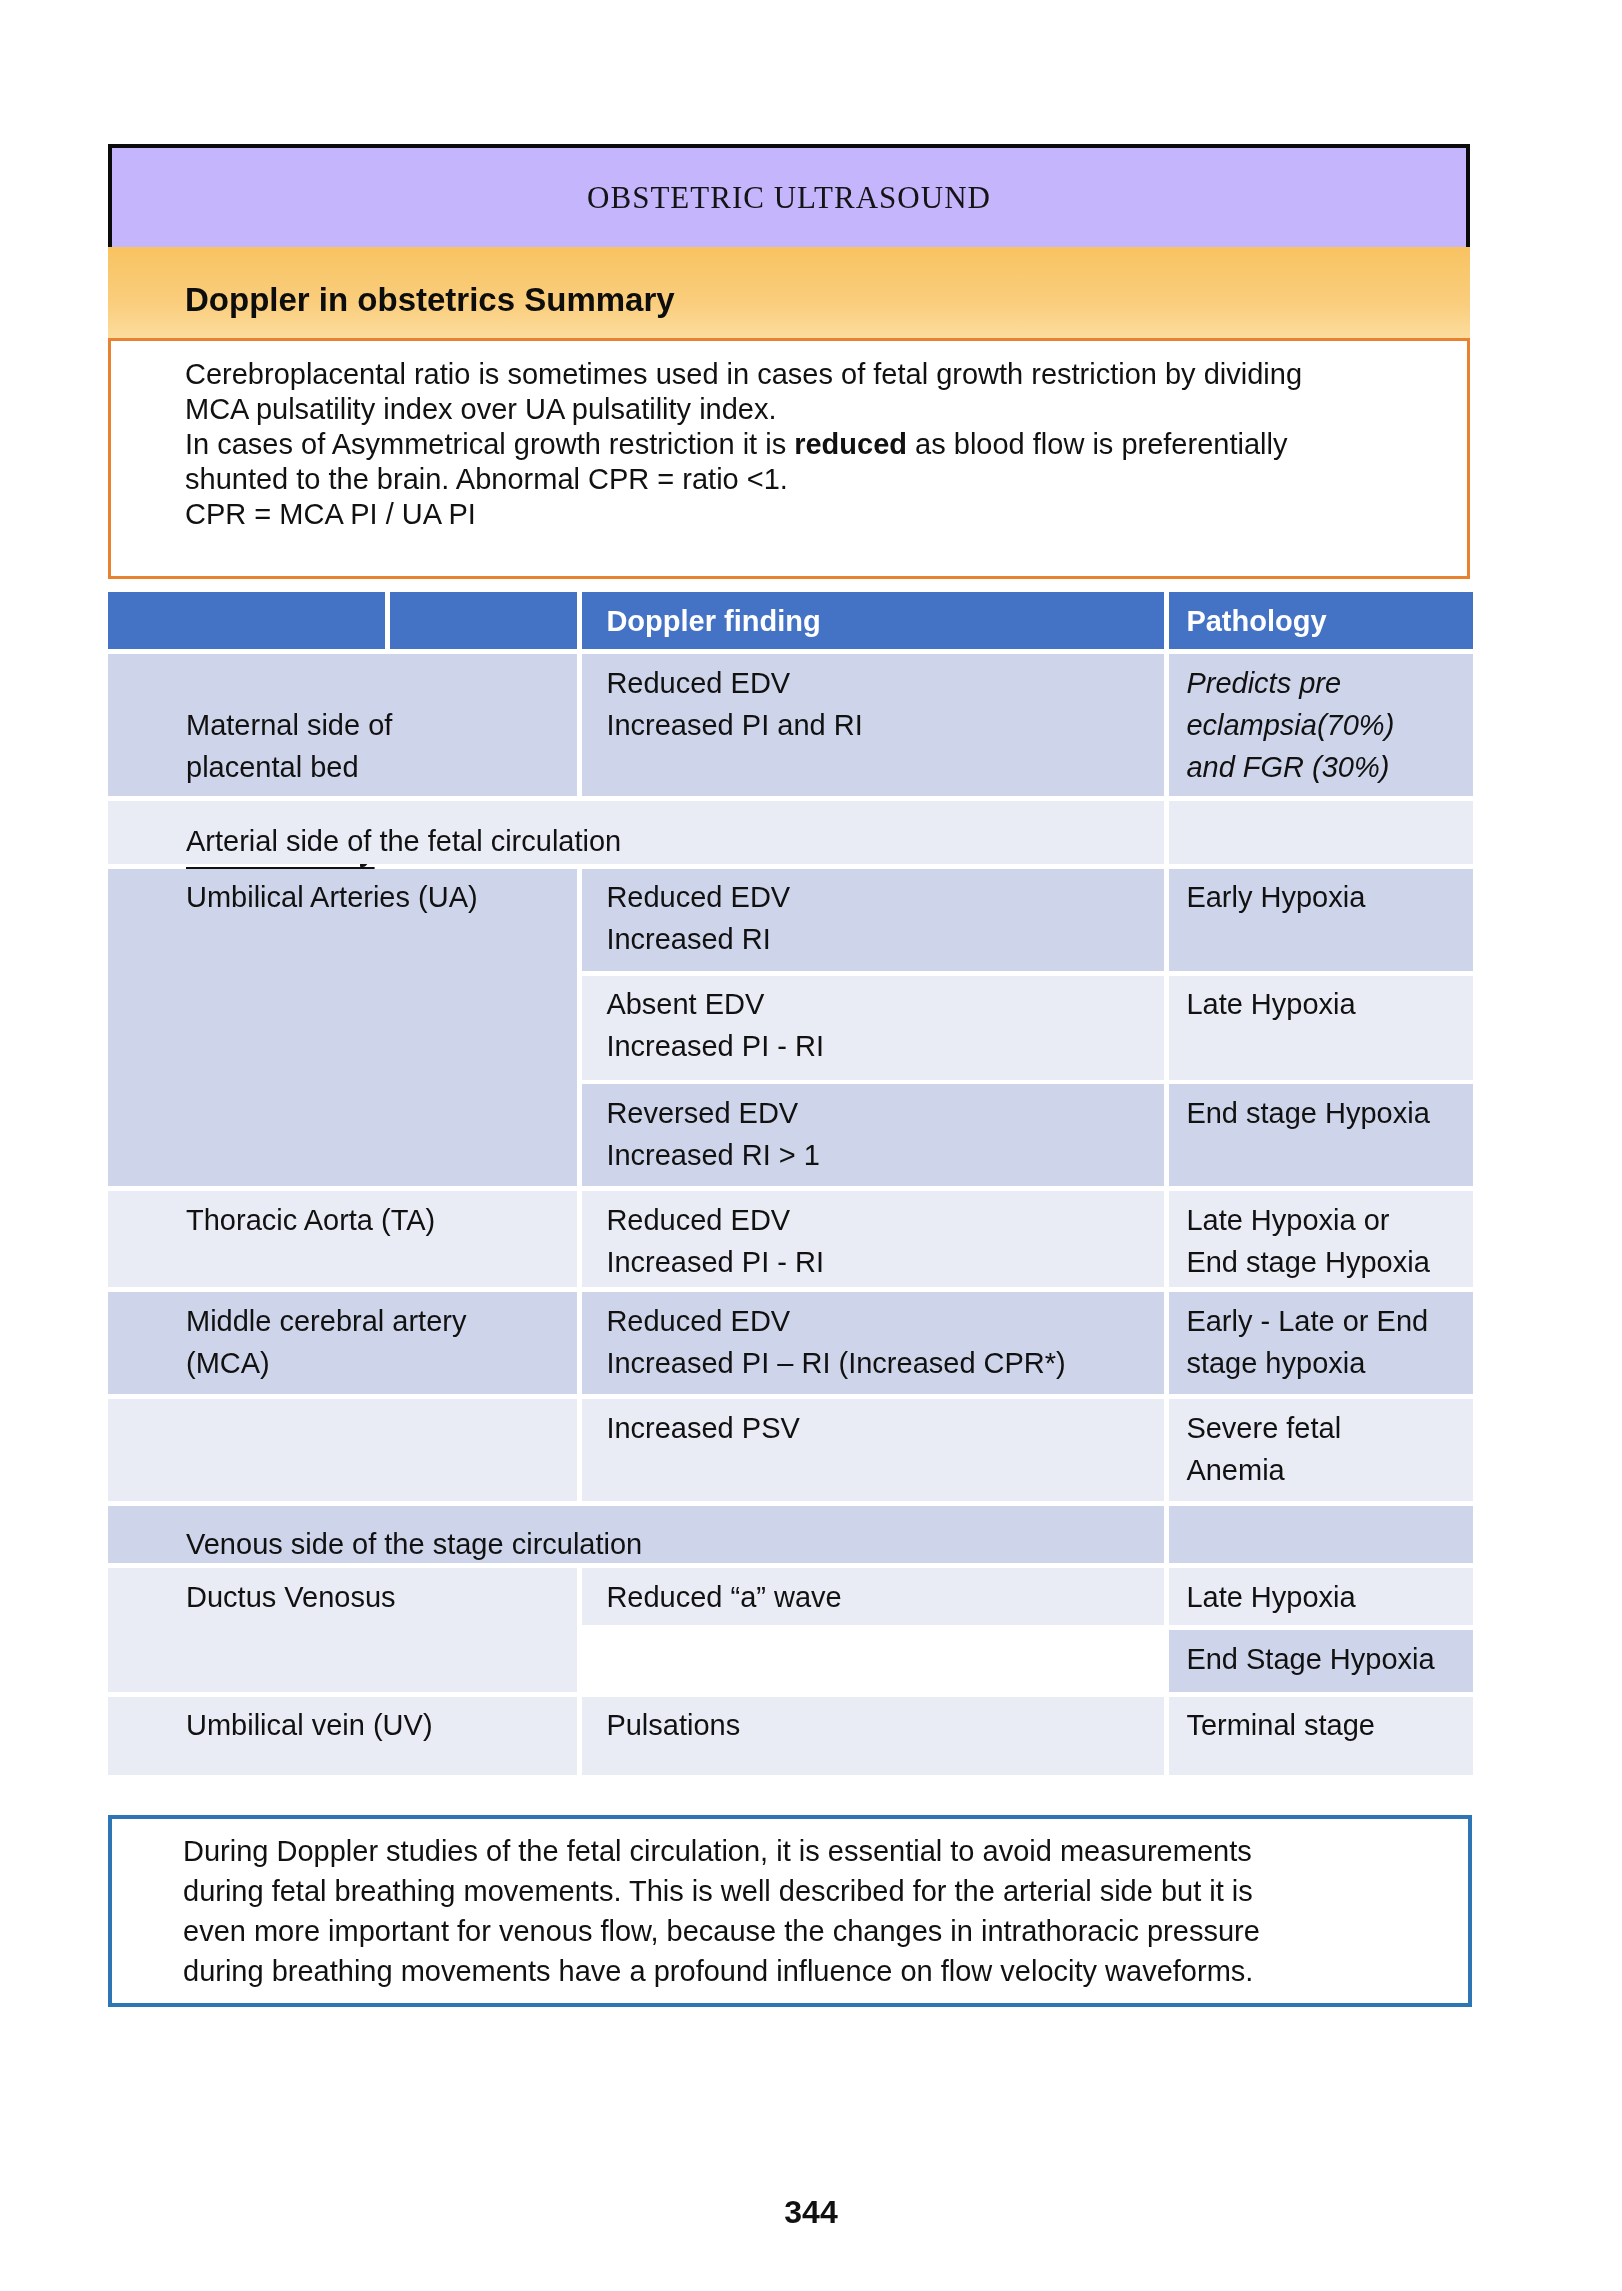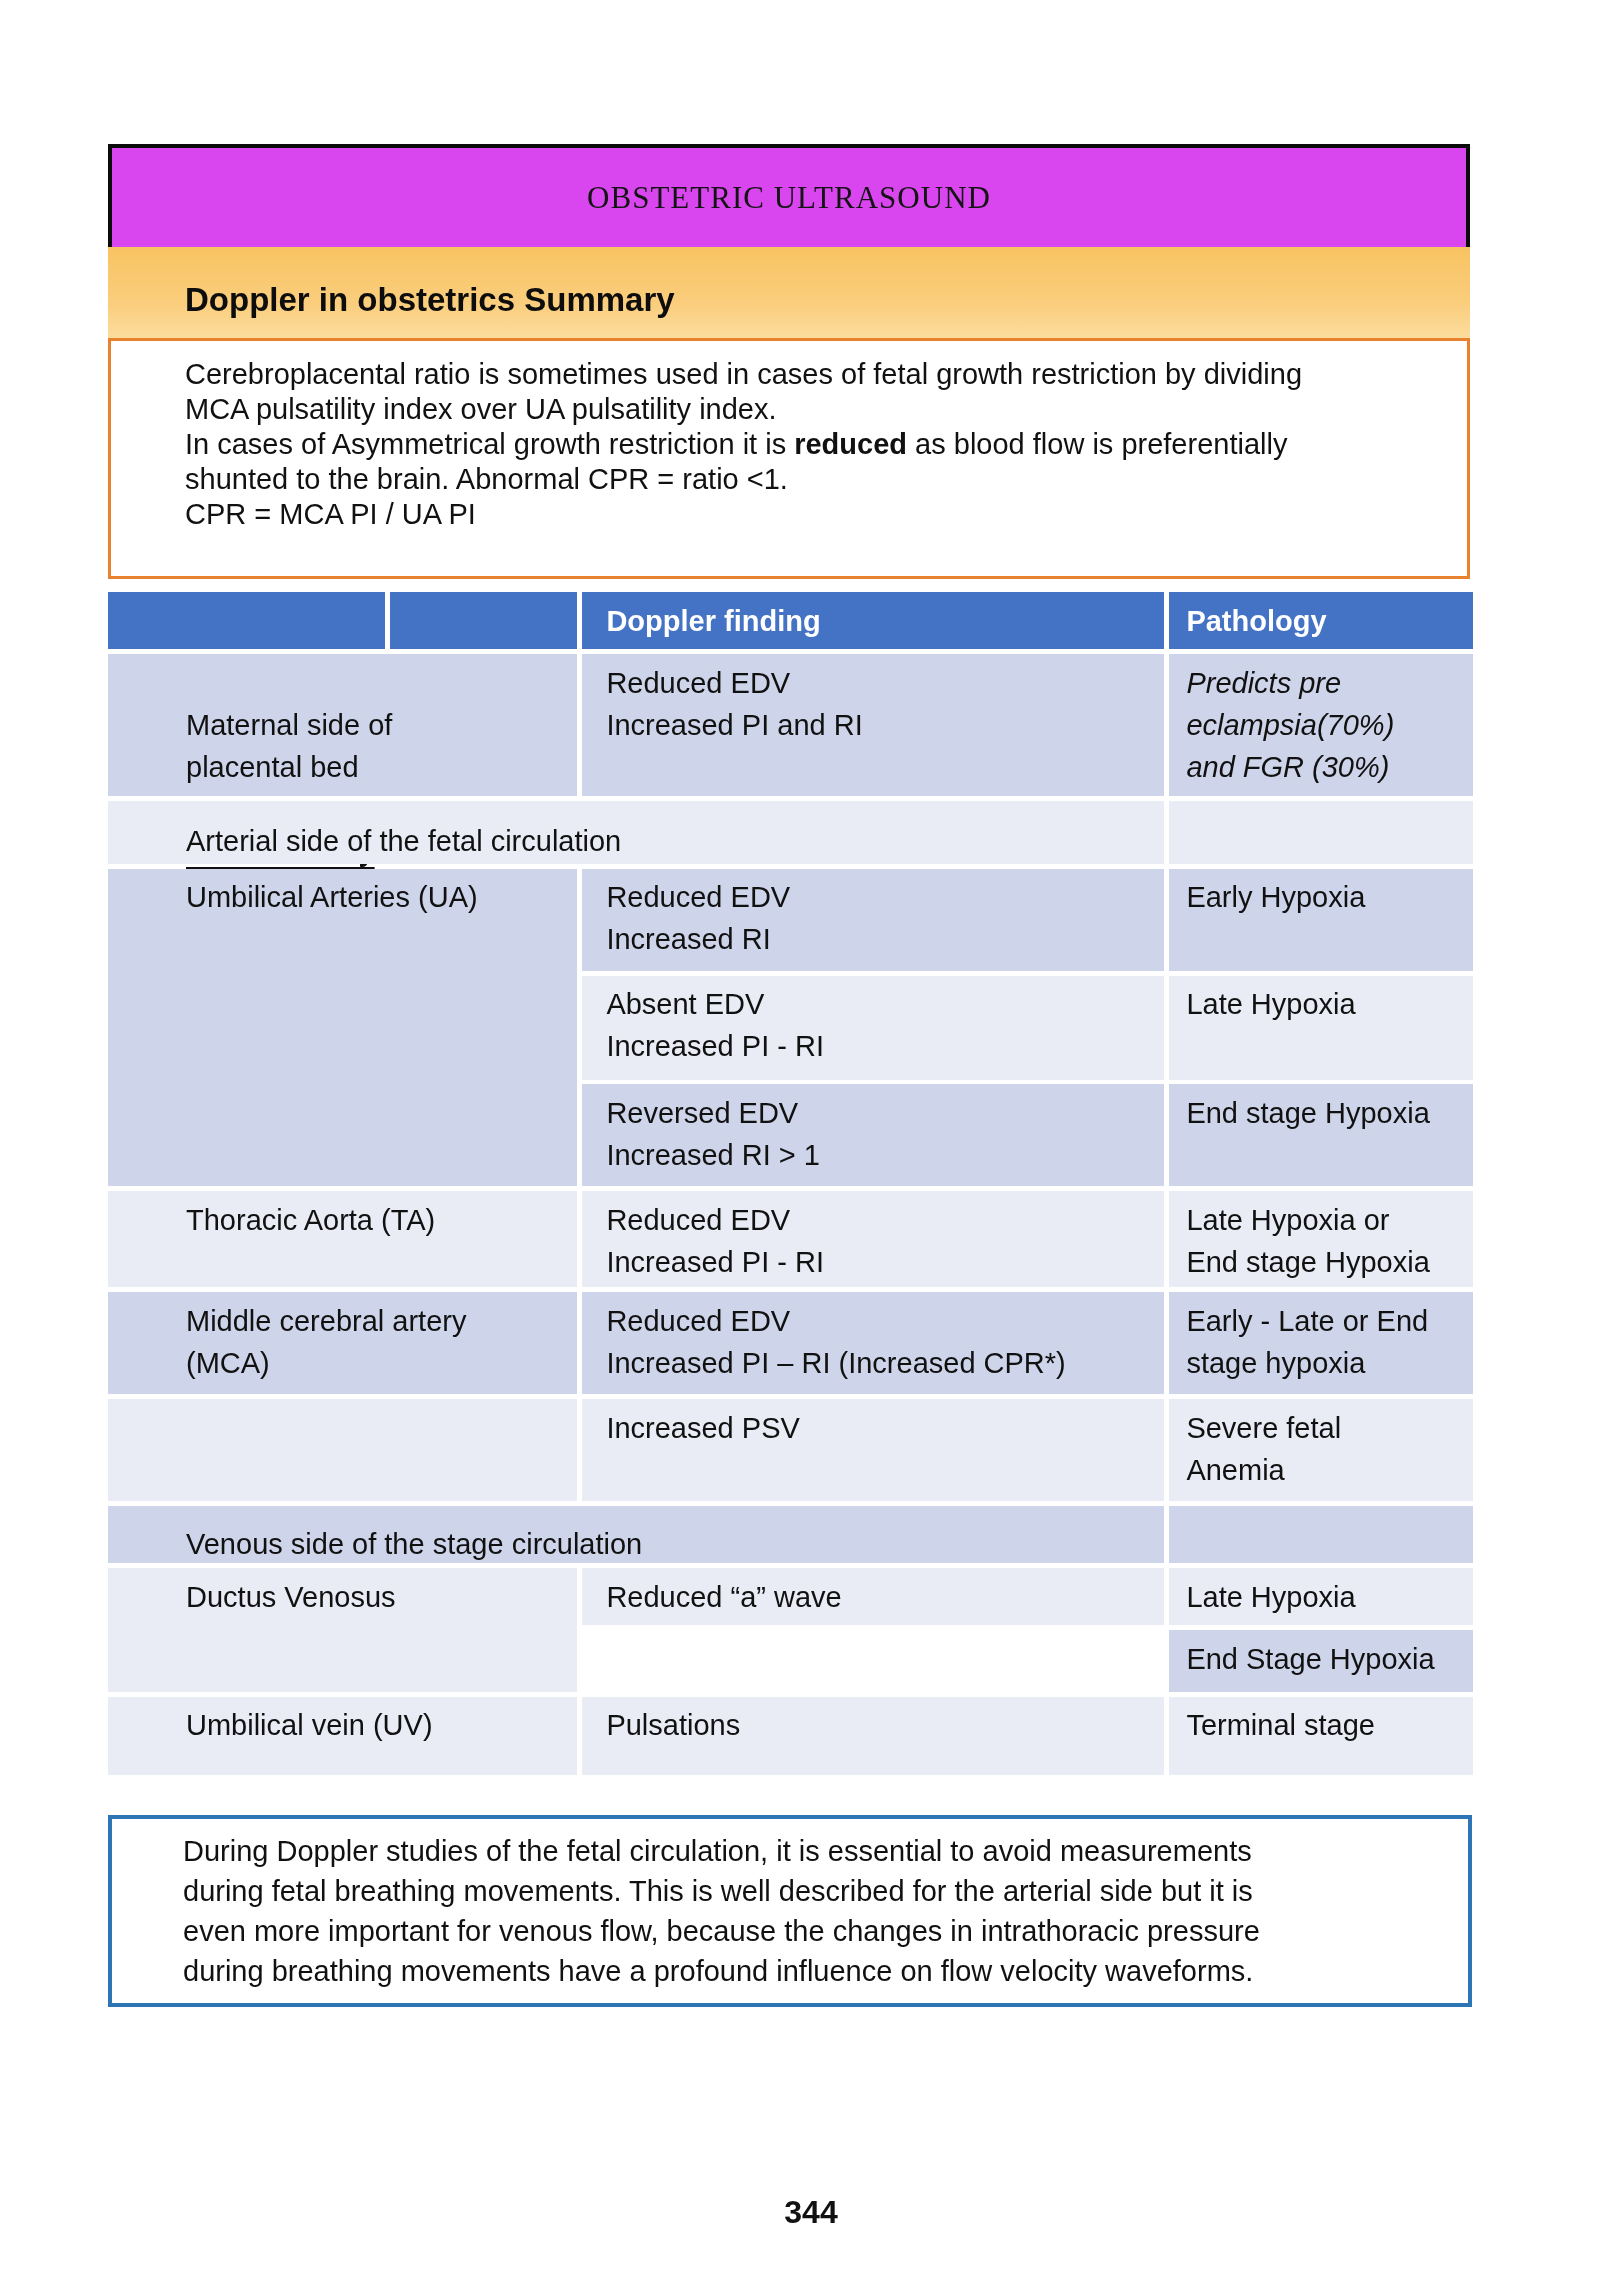--- a/index.html
+++ b/index.html
@@ -4,21 +4,21 @@
 <style>
   * { margin:0; padding:0; box-sizing:border-box; }
   html,body { background:#ffffff; }
   .page {
     position:relative; width:1622px; height:2292px; background:#ffffff;
     font-family:"Liberation Sans","DejaVu Sans",sans-serif; color:#111;
   }
   
   .title-box {
     position:absolute; left:108px; top:144px; width:1362px; height:103px;
-    background:#d946ef; border:4.9px solid #0b0b0b; border-bottom:none;
+    background:#c4b5fd; border:4.9px solid #0b0b0b; border-bottom:none;
     display:flex; align-items:center; justify-content:center;
   }
   .title-box span {
     font-family:"Liberation Serif","DejaVu Serif",serif;
     font-size:31px; letter-spacing:1px; color:#141414;
   }
   
   .orange-band {
     position:absolute; left:108px; top:247px; width:1362px; height:105px;
     background:linear-gradient(180deg,#F8C361 0%,#FACE7E 55%,#FCE3AB 100%);

